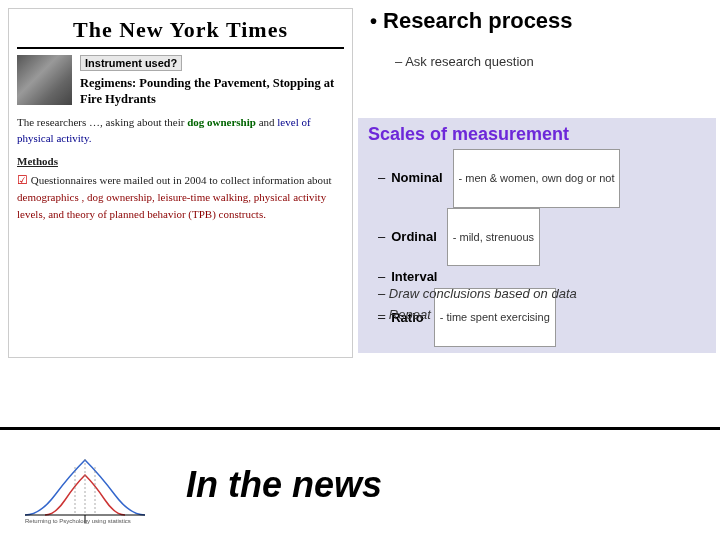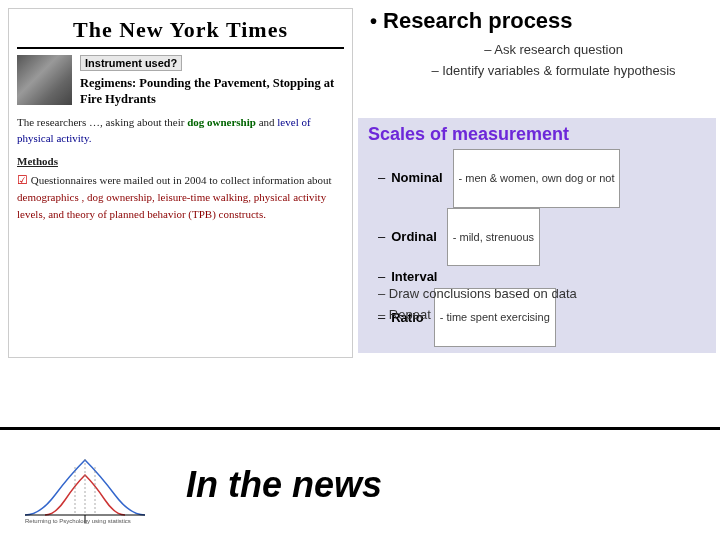--- a/index.html
+++ b/index.html
@@ -158,20 +158,21 @@
     .after-scales-list {
       list-style: none;
       padding-left: 20px;
       margin-top: 4px;
     }
 
     .after-scales-list li {
       font-size: 13px;
       line-height: 1.6;
       color: #333;
+      font-style: italic;
     }
 
     .after-scales-list li::before {
       content: '– ';
     }
 
     
     .bottom-divider {
       width: 100%;
       height: 3px;
@@ -213,24 +214,23 @@
     }
   </style>
 </head>
 <body>
 
 <div style="position:absolute; top:8px; left:370px; right:8px; display:flex; align-items:center; gap:6px;">
   <span style="font-size:20px; font-weight:bold;">•</span>
   <span style="font-size:22px; font-weight:bold;">Research process</span>
 </div>
 
-<div style="position:absolute; top:40px; left:375px; right:8px;text-align:center;">
+<div style="position:absolute; top:52px; left:375px; right:8px;">
   <ul class="sub-list">
     <li>Ask research question</li>
-    <li>Identify variables &amp; formulate hypothesis</li>
   </ul>
 </div>
 
 <div class="left-panel" style="position:absolute; top:8px; left:8px; width:345px; height:350px;">
 
   <div class="newspaper-header">The New York Times</div>
 
   <div class="article-top">
     <div class="article-image">
       <div class="article-image-inner"></div>

